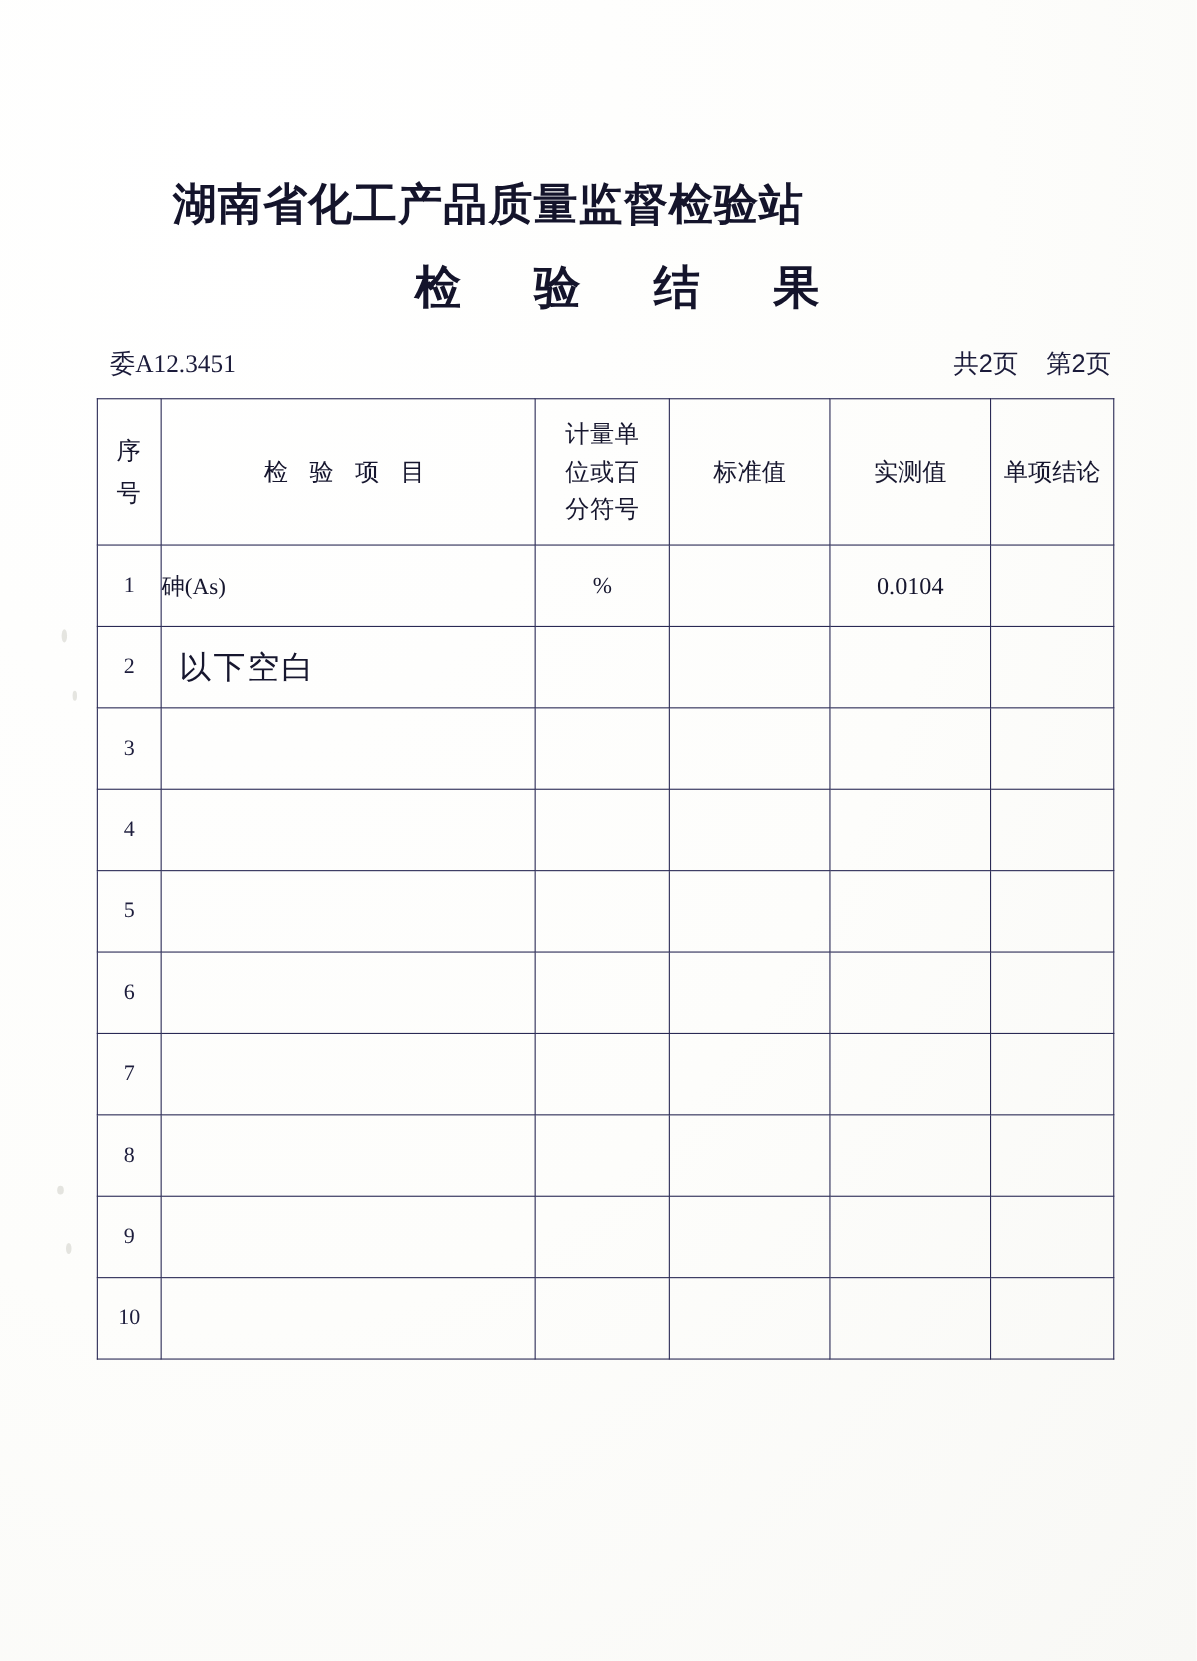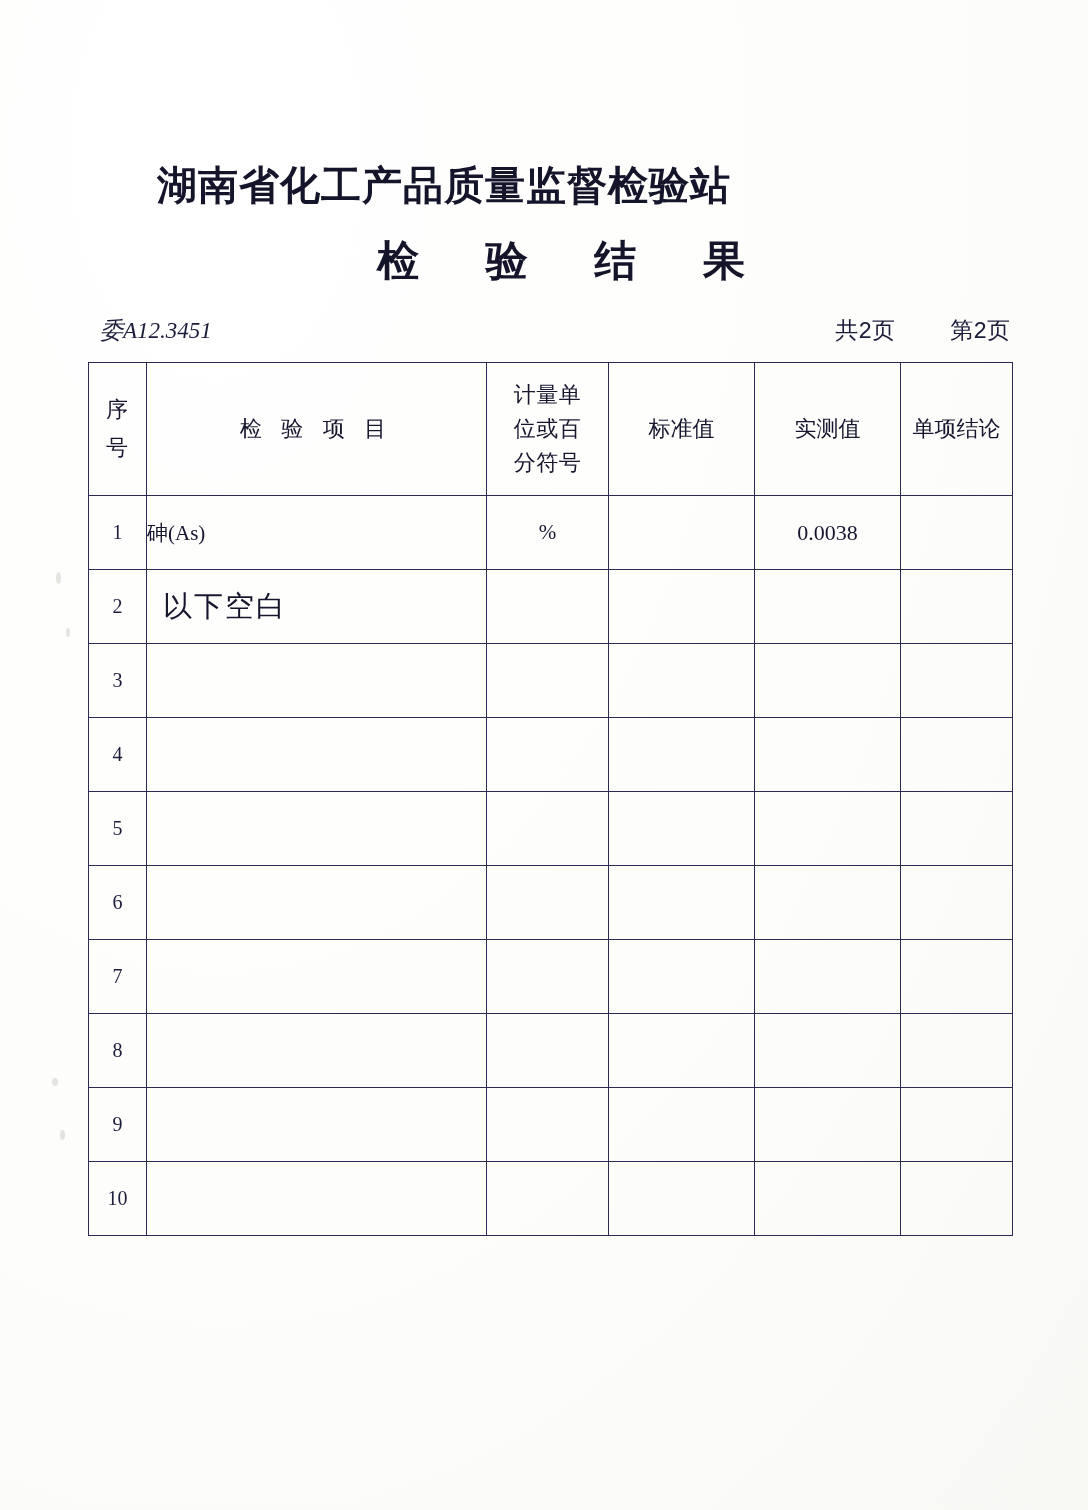--- a/index.html
+++ b/index.html
@@ -66,28 +66,27 @@
     width: 910px;
     height: 34px;
     font-size: 23px;
     color: #1b1b3a;
   }
   .meta-left {
     position: absolute;
     left: 0;
     top: 0;
     font-family: "Liberation Serif", serif;
-    font-style: italic;
   }
   .meta-right {
     position: absolute;
     right: 0;
     top: 0;
     white-space: pre;
-    font-family: Liberation Mono, monospace;
+    font-family: Liberation Sans, sans-serif;
   }
 
   
   .result-table {
     position: absolute;
     top: 362px;
     left: 88px;
     width: 924px;
     border-collapse: collapse;
     table-layout: fixed;
@@ -244,21 +243,21 @@
         <td>实测值</td>
         <td>单项结论</td>
       </tr>
     </thead>
     <tbody>
       <tr>
         <td class="seq-cell">1</td>
         <td class="item-cell">砷(As)</td>
         <td class="unit-cell">%</td>
         <td></td>
-        <td class="meas-cell">0.0038</td>
+        <td class="meas-cell">0.0104</td>
         <td></td>
       </tr>
       <tr>
         <td class="seq-cell">2</td>
         <td class="item-cell blank-note">以下空白</td>
         <td class="unit-cell"></td>
         <td></td>
         <td class="meas-cell"></td>
         <td></td>
       </tr>

